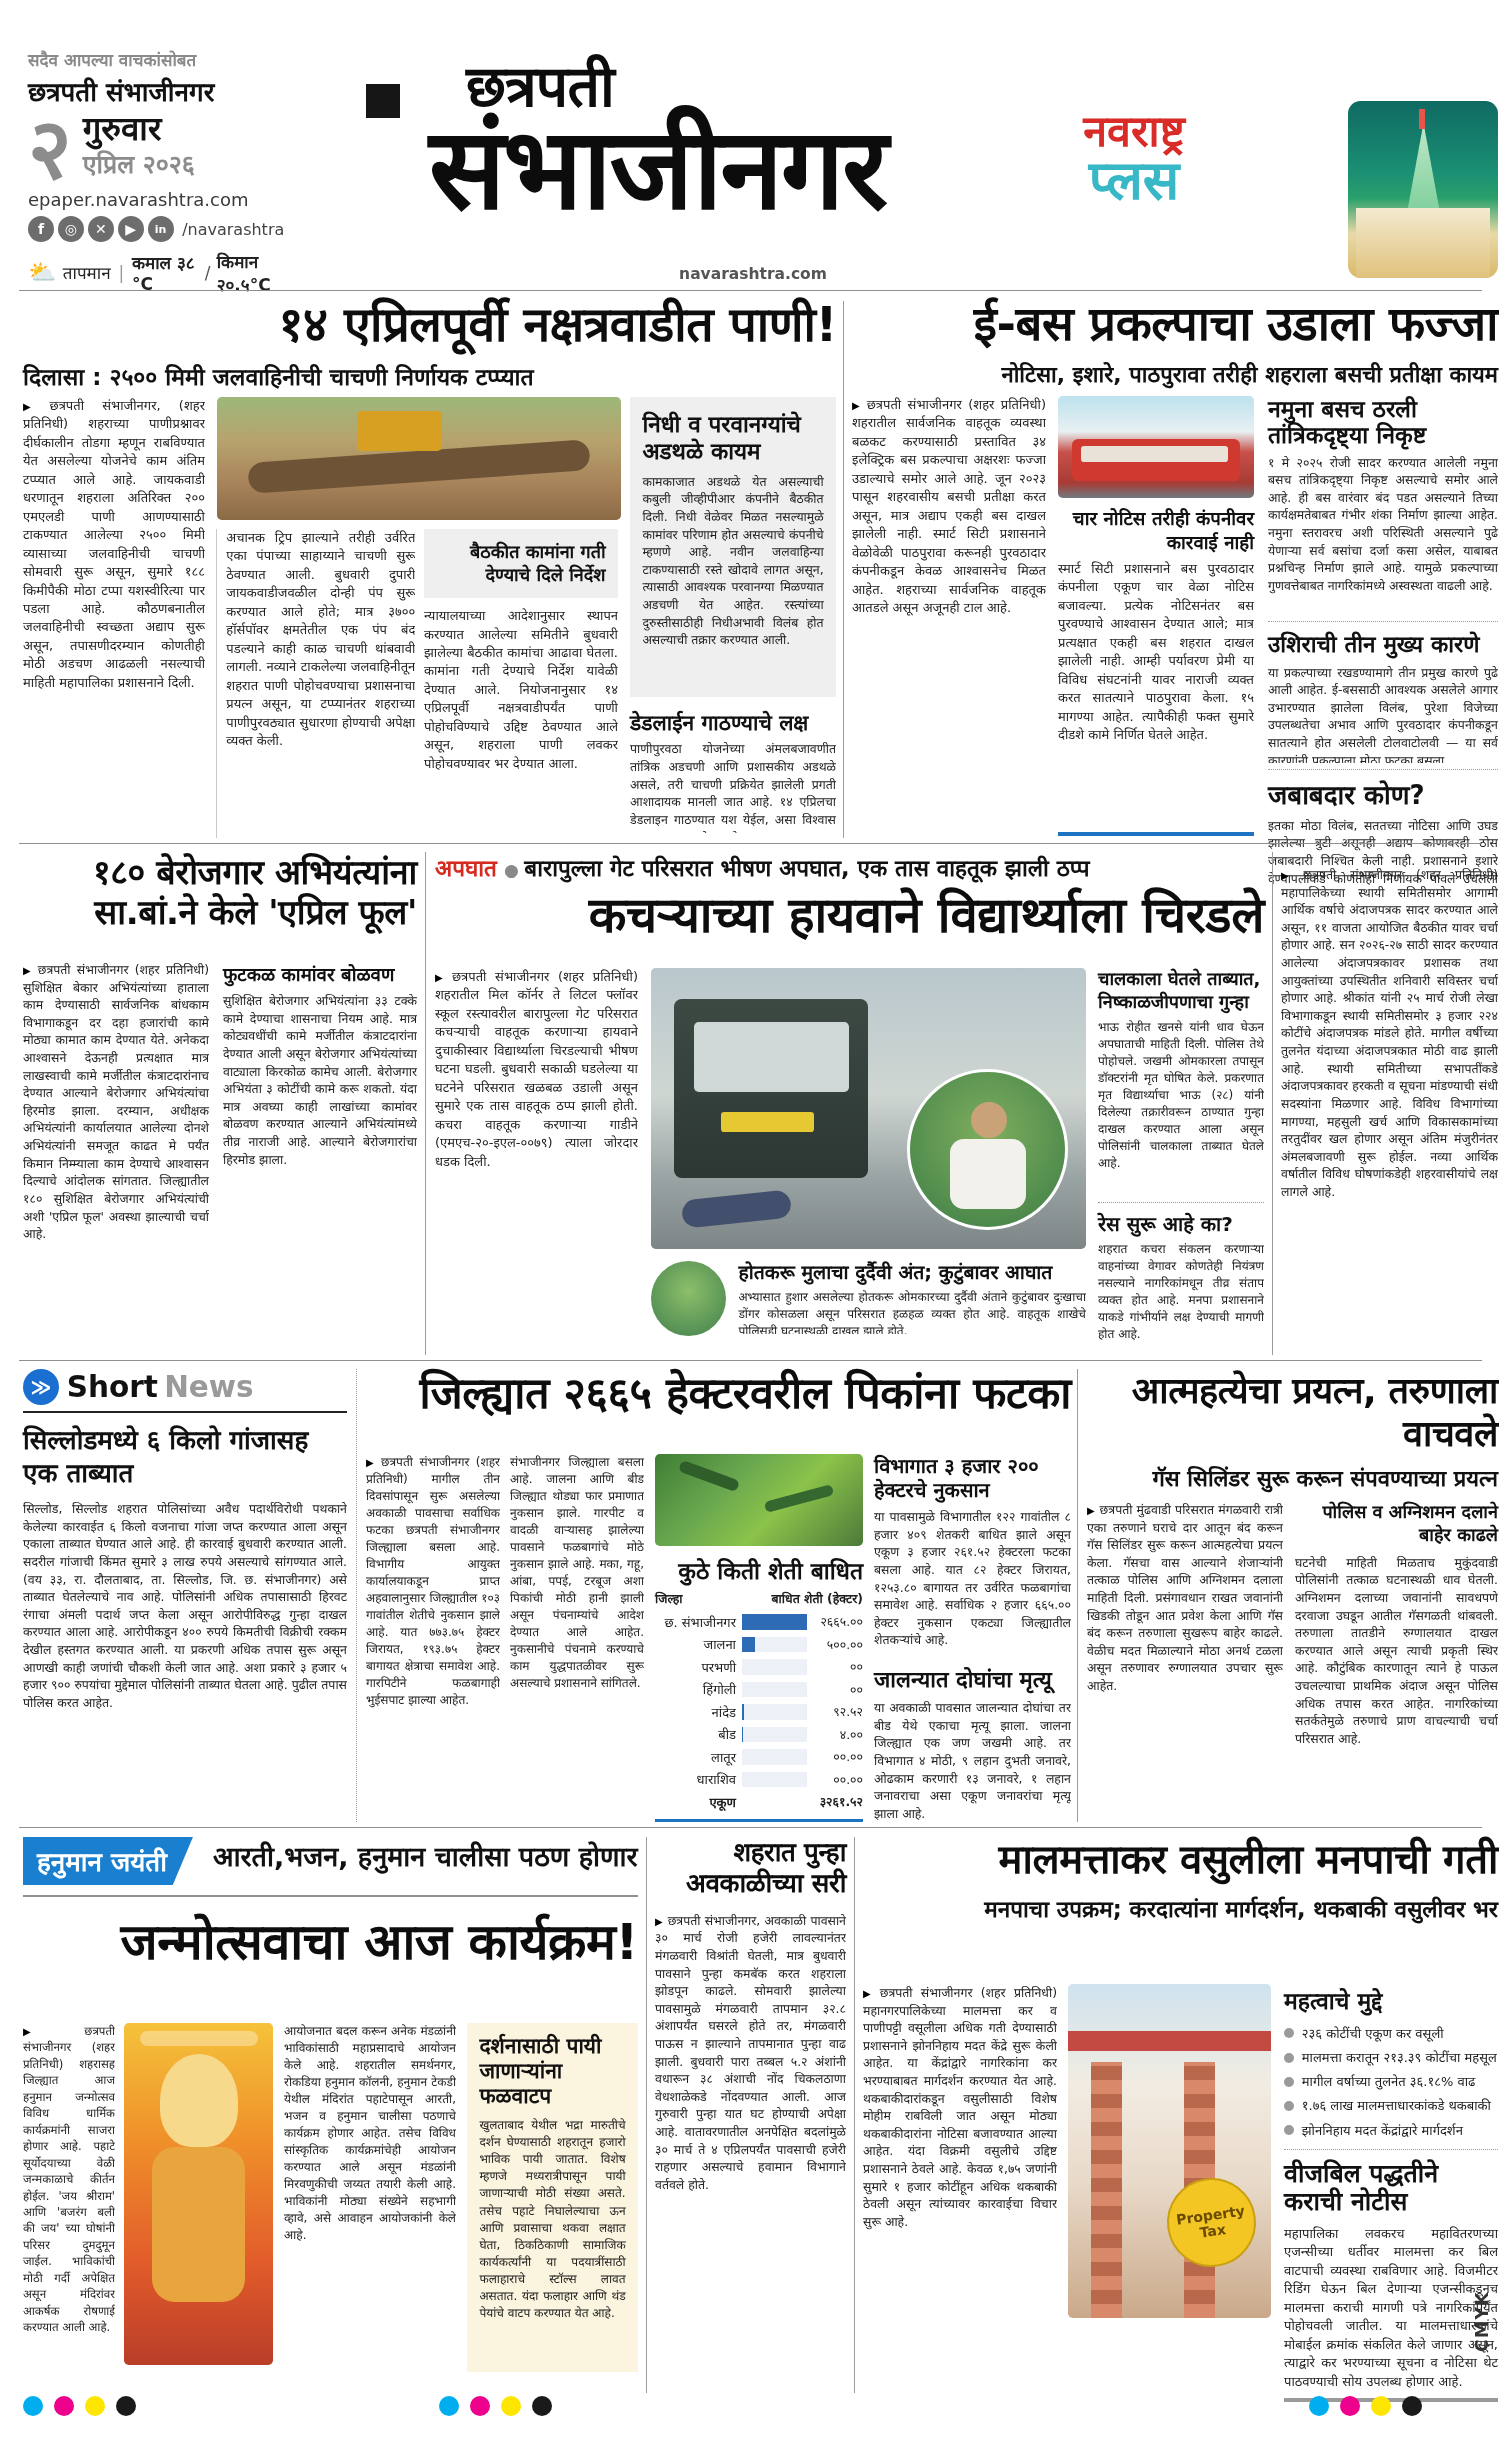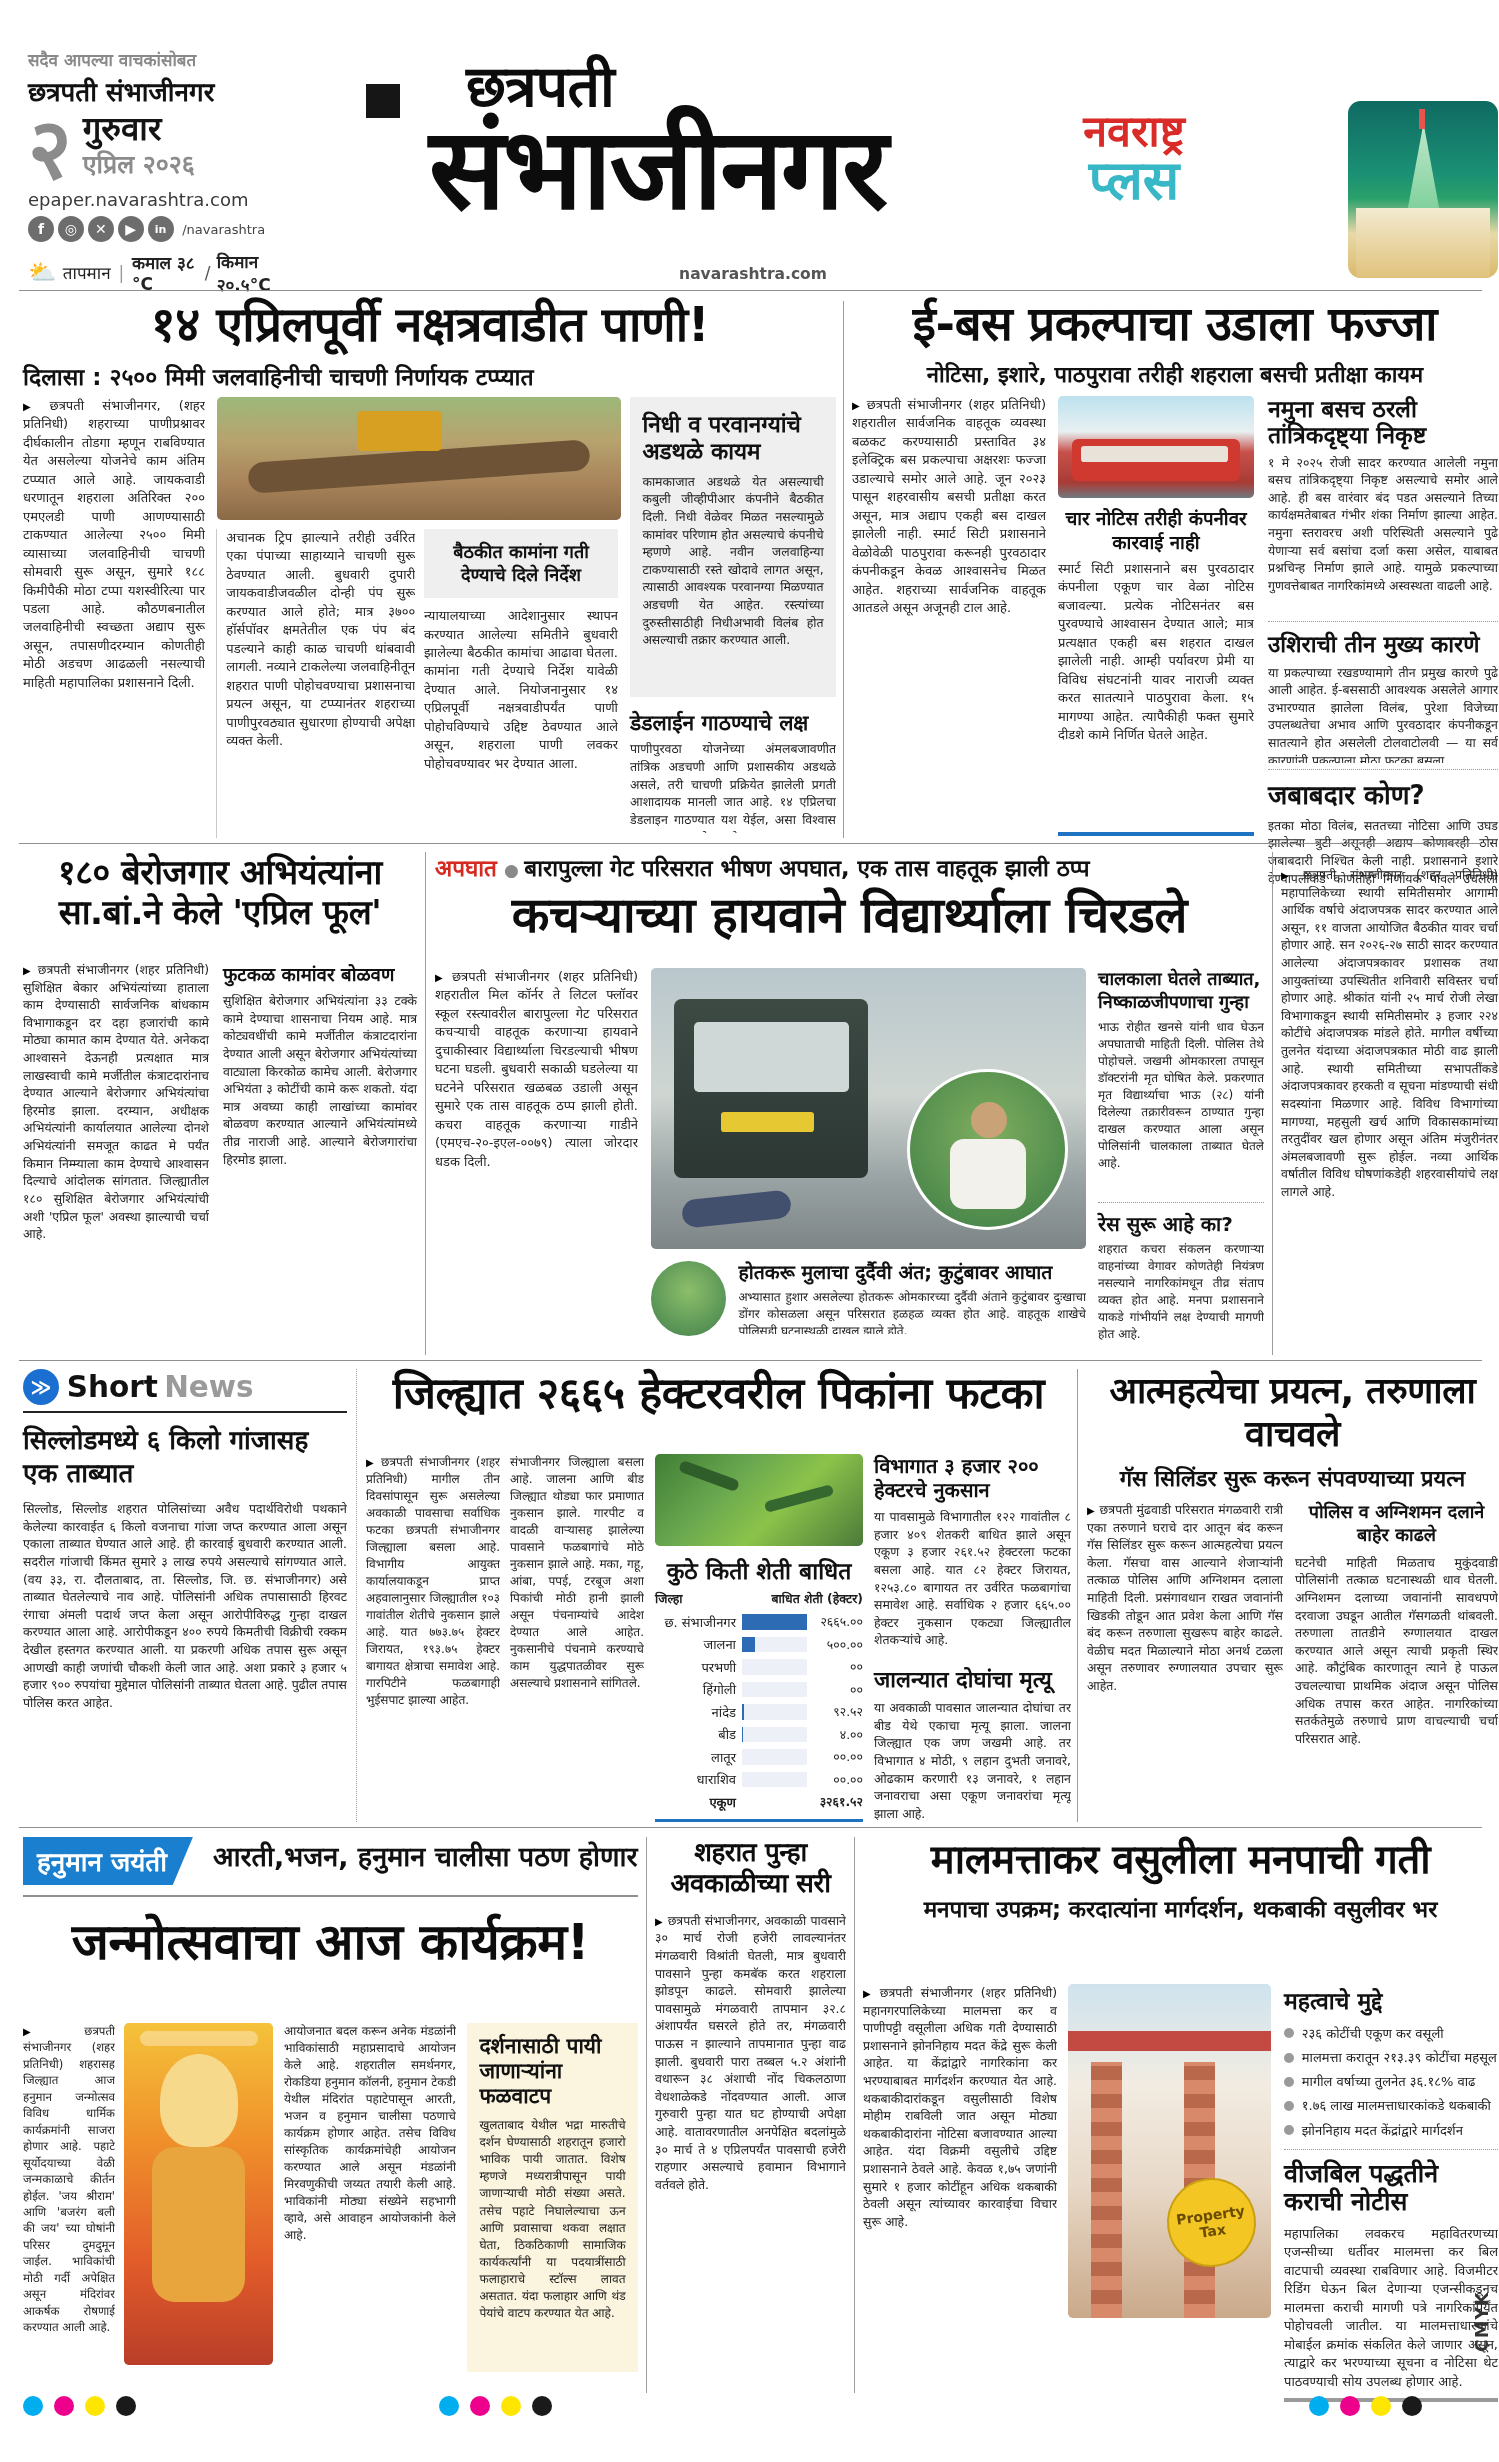--- a/index.html
+++ b/index.html
@@ -3,21 +3,21 @@
 <meta charset="utf-8">
 <style>
   html,body{margin:0;padding:0;background:#e8e8e8;}
   #paper{position:relative;width:1500px;height:2462px;background:#ffffff;overflow:hidden;
          font-family:"DejaVu Sans","Liberation Sans",sans-serif;color:#1c1c1c;}
   .abs{position:absolute;}
   .hl{font-weight:800;color:#0d0d0d;line-height:1.12;letter-spacing:-0.4px;}
   .sub{font-weight:700;color:#111;}
   .body-txt{font-size:13px;line-height:1.42;text-align:justify;color:#1e1e1e;overflow:hidden;}
   .tri{font-size:10px;margin-right:4.7px;color:#000;}
-  .center{text-align:center;}
+  .center{text-align:right;}
   .graybox{background:#efefef;padding:11px 12.4px;}
   .creambox{background:#fbf4df;padding:11px 12.4px;}
   .colrule{border-left:0.8px solid #c9c9c9;}
   .hrule{border-top:1.6px solid #8f8f8f;}
   .dotrule{border-top:1.6px dotted #9a9a9a;}
   .endbar-gray{height:4.7px;background:#9a9a9a;}
   .endbar-blue{height:4.7px;background:#1d72c2;}
   .photo{border-radius:4.7px;overflow:hidden;position:relative;}
   .soc{display:inline-flex;width:26px;height:26px;border-radius:50%;background:#6d6d6d;color:#fff;
        align-items:center;justify-content:center;font-size:14px;font-weight:700;margin-right:3.9px;}
@@ -49,21 +49,21 @@
           <div style="font-size:25px;font-weight:700;color:#8c8c8c;">एप्रिल २०२६</div>
         </div>
       </div>
       <div style="font-size:18px;color:#3a3a3a;margin-top:1.6px;">epaper.navarashtra.com</div>
       <div style="margin-top:6.2px;display:flex;align-items:center;">
         <span class="soc">f</span>
         <span class="soc">◎</span>
         <span class="soc">✕</span>
         <span class="soc">▶</span>
         <span class="soc" style="font-size:11px;">in</span>
-        <span style="font-size:13px;color:#444;margin-left:4.7px;">/navarashtra</span>
+        <span style="font-size:16px;color:#444;margin-left:4.7px;">/navarashtra</span>
       </div>
       <div style="margin-top:7.8px;display:flex;align-items:center;font-size:17px;color:#222;">
         <span style="font-size:23px;color:#777;margin-right:6.2px;">⛅</span>
         <span>तापमान</span>
         <span style="color:#999;margin:0 7.8px;">|</span>
         <span style="font-weight:700;">कमाल ३८ °C</span>
         <span style="margin:0 6.2px;color:#555;">/</span>
         <span style="font-weight:700;">किमान २०.५°C</span>
       </div>
     </div>

